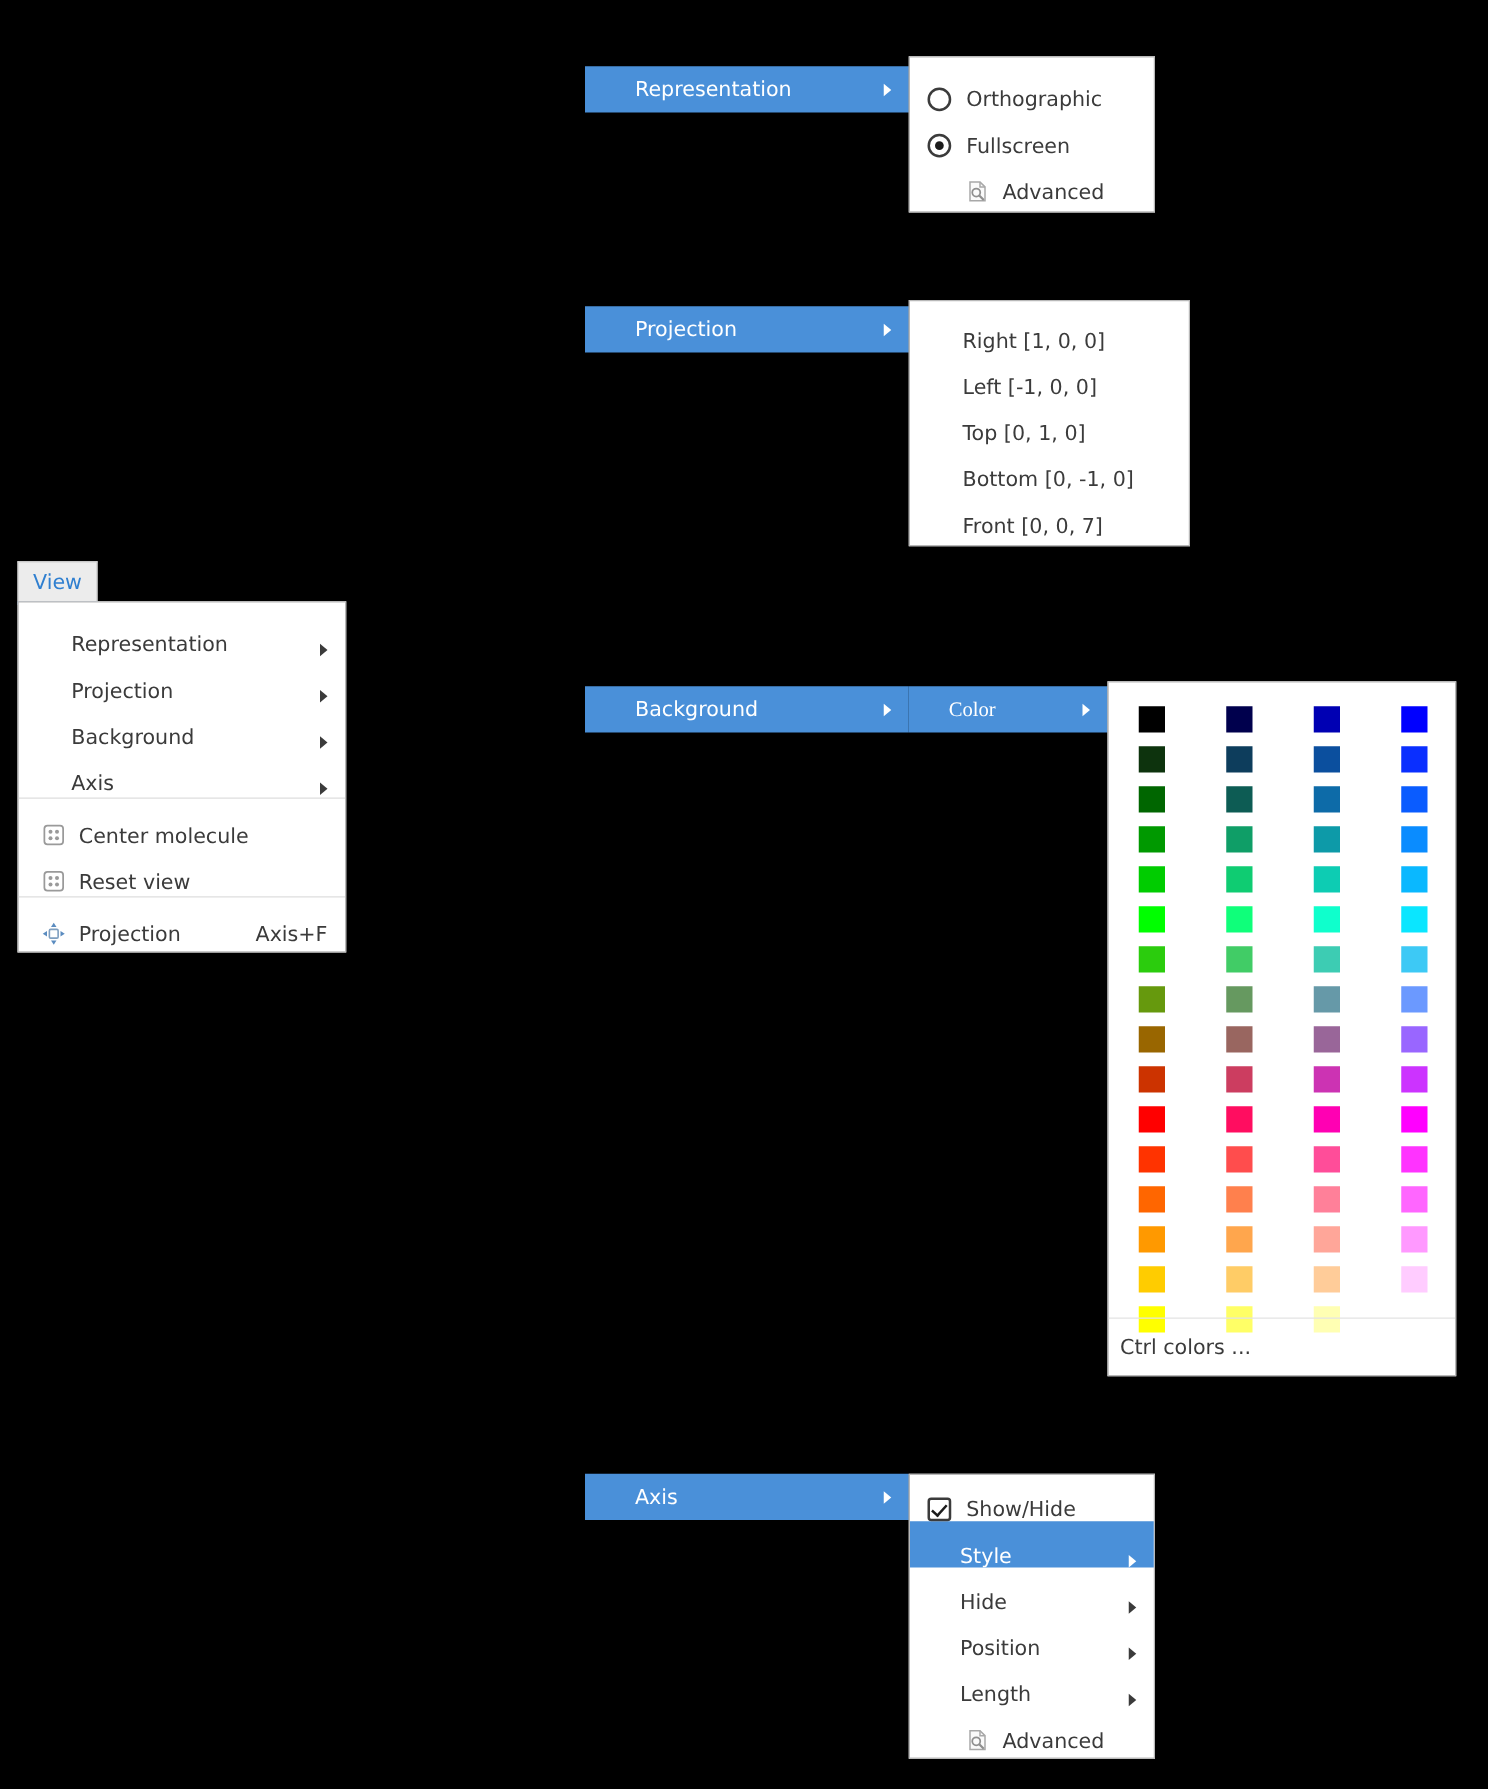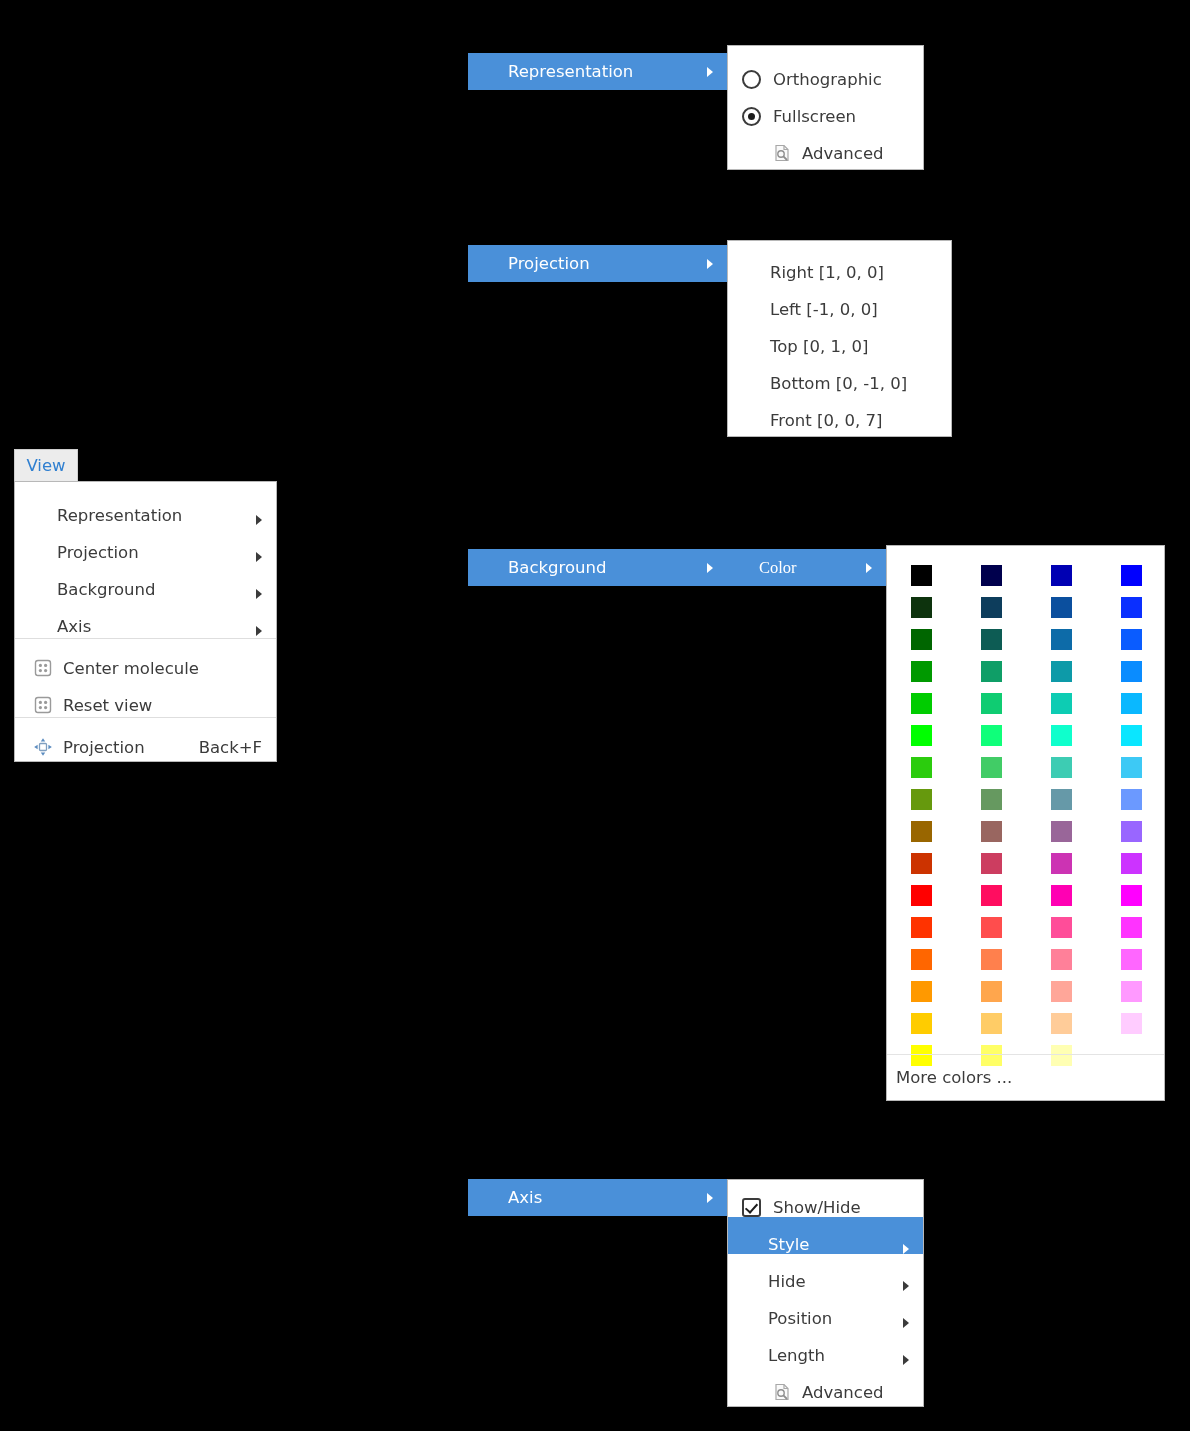--- a/index.html
+++ b/index.html
@@ -280,21 +280,21 @@
     <span class="ico">
       <svg width="20" height="20" viewBox="0 0 20 20">
         <rect x="6.5" y="6.5" width="7" height="7" rx="1" fill="none" stroke="#7f9fc0" stroke-width="1.3"></rect>
         <polygon points="10,1.2 12.2,4.6 7.8,4.6" fill="#5b8cc0"></polygon>
         <polygon points="10,18.8 12.2,15.4 7.8,15.4" fill="#5b8cc0"></polygon>
         <polygon points="1.2,10 4.6,7.8 4.6,12.2" fill="#5b8cc0"></polygon>
         <polygon points="18.8,10 15.4,7.8 15.4,12.2" fill="#5b8cc0"></polygon>
       </svg>
     </span>
     <span class="label">Projection</span>
-    <span class="accel">Back+F</span>
+    <span class="accel">Axis+F</span>
   </div>
 </div>
 
 <div class="blue-bar" id="rep-bar">
   <span class="label">Representation</span>
   <span class="arrow"></span>
 </div>
 
 <div class="panel" id="rep-panel">
   <div class="menu-item">
@@ -443,21 +443,21 @@
         <div class="swatch" title="#ffcc99" style="background: rgb(255, 204, 153);"></div>
         <div class="swatch" title="#ffccff" style="background: rgb(255, 204, 255);"></div>
       </div>
       <div class="swatch-row">
         <div class="swatch" title="#ffff00" style="background: rgb(255, 255, 0);"></div>
         <div class="swatch" title="#ffff66" style="background: rgb(255, 255, 102);"></div>
         <div class="swatch" title="#ffffb3" style="background: rgb(255, 255, 179);"></div>
       </div>
     </div>
   <div class="more-colors">
-    <span>More colors ...</span>
+    <span>Ctrl colors ...</span>
   </div>
 </div>
 
 <div class="blue-bar" id="axis-bar">
   <span class="label">Axis</span>
   <span class="arrow"></span>
 </div>
 
 <div class="panel" id="axis-panel">
   <div class="menu-item">

